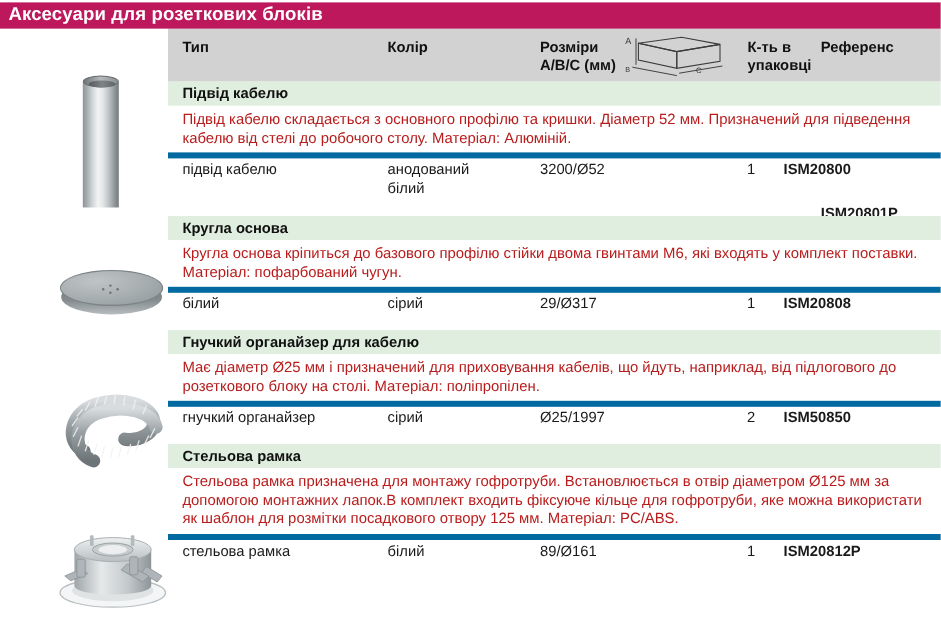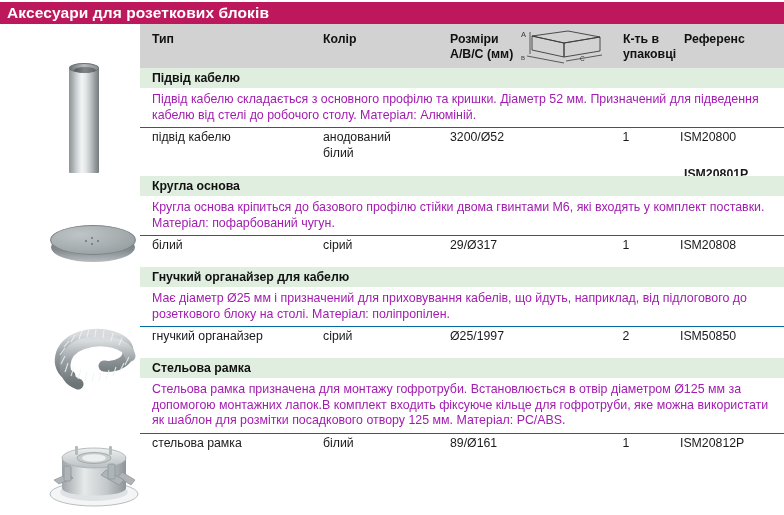--- a/index.html
+++ b/index.html
@@ -94,42 +94,42 @@
     align-items: center;
     padding-left: 12px;
     font-size: 12.3px;
     font-weight: bold;
     color: #111;
   }
   .sec-desc {
     padding: 4px 10px 4px 12px;
     font-size: 12.4px;
     line-height: 15.5px;
-    color: #a21caf;
-    border-bottom: 1px solid #0369a1;
+    color: #b91c1c;
+    border-bottom: 5px solid #0369a1;
   }
   .sec-rows { position: relative; }
   .prow {
     position: relative;
     height: 17px;
     font-size: 12.3px;
     color: #1a1a1a;
   }
   .prow.tall { height: 34px; }
   .cell {
     position: absolute;
     top: 1px;
     line-height: 16px;
     white-space: pre-line;
   }
   .c-type  { left: 12px; }
   .c-color { left: 183px; }
   .c-dim   { left: 310px; }
   .c-qty   { left: 463px; width: 46px; text-align: center; }
-  .c-ref   { left: 540px; font-weight: normal; }
+  .c-ref   { left: 513px; font-weight: bold; }
   .c-ref2  { left: 544px; font-weight: bold; top: 18px; margin-top: 20px; }
   .sec-gap { height: 14px; background: #ffffff; }
 
   
   .pimg { position: absolute; }
 
   
   .tube {
     left: 69px; top: 39px;
     width: 30px; height: 110px;

